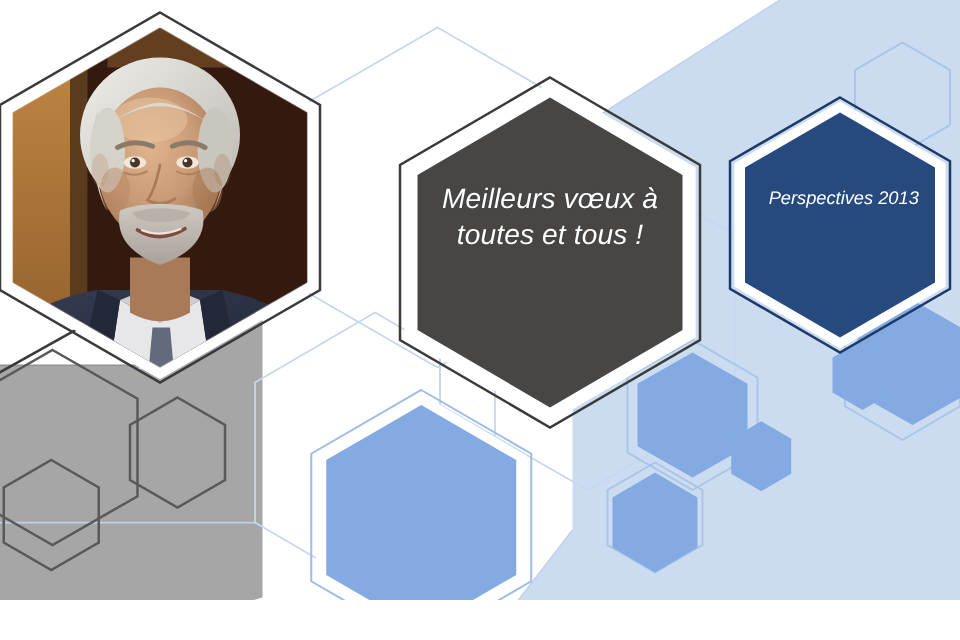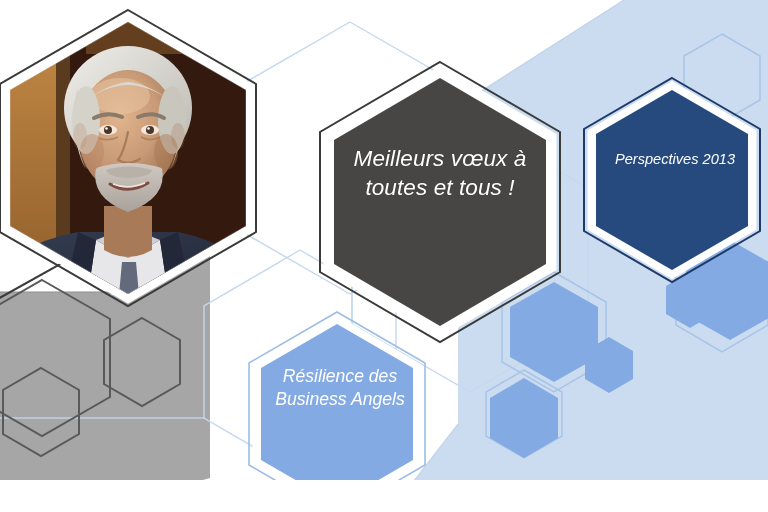--- a/index.html
+++ b/index.html
@@ -213,16 +213,14 @@
     <polygon points="337,324 413,368 413,460 337,504 261,460 261,368" fill="#83aae2"></polygon>
 
   </svg>
   </div>
 
   <div class="txt" id="greeting-text">Meilleurs vœux à
 toutes et tous !</div>
 
   <div class="txt" id="perspectives-text">Perspectives 2013</div>
 
-  <div class="txt" id="resilience-text">Résilience  des
-Business Angels</div>
 
 </div>
 
 </body></html>

